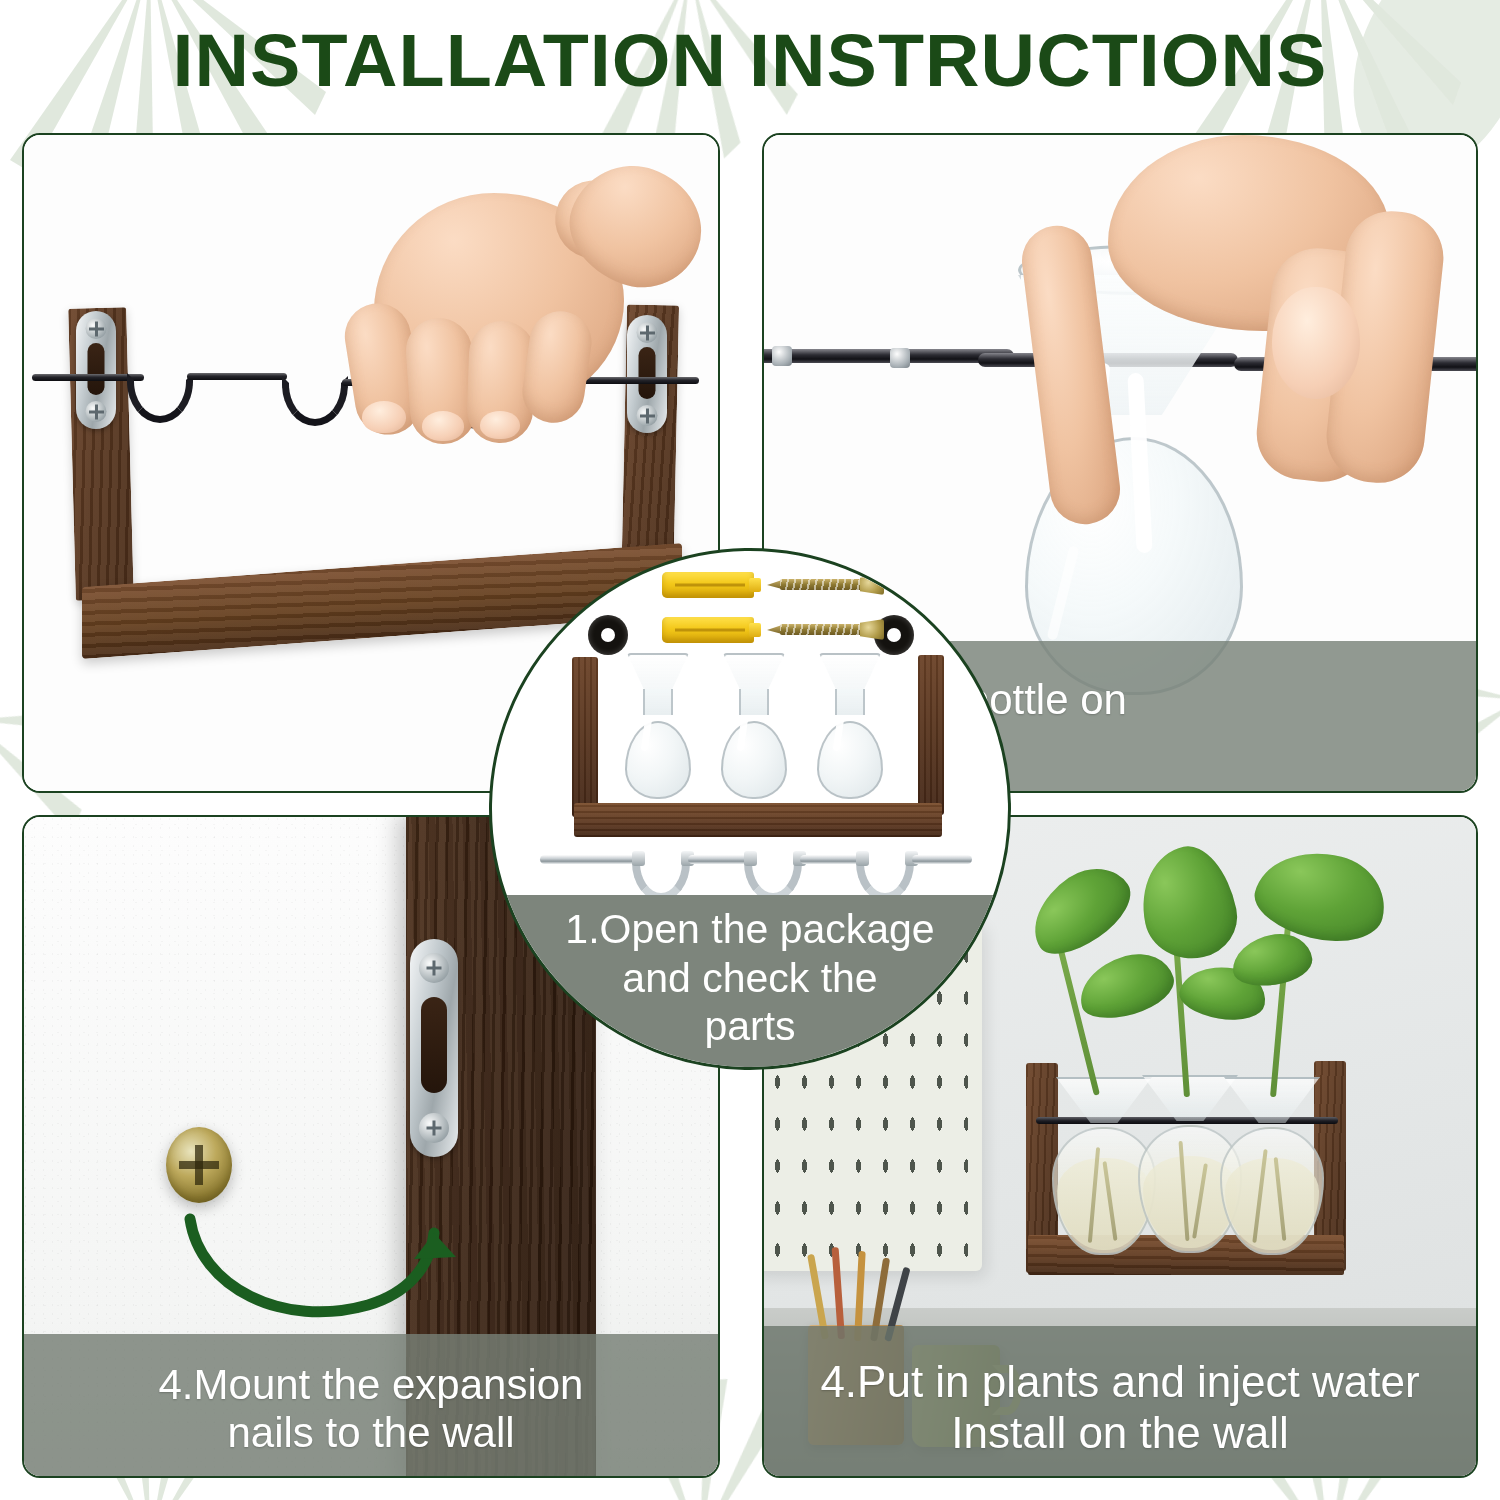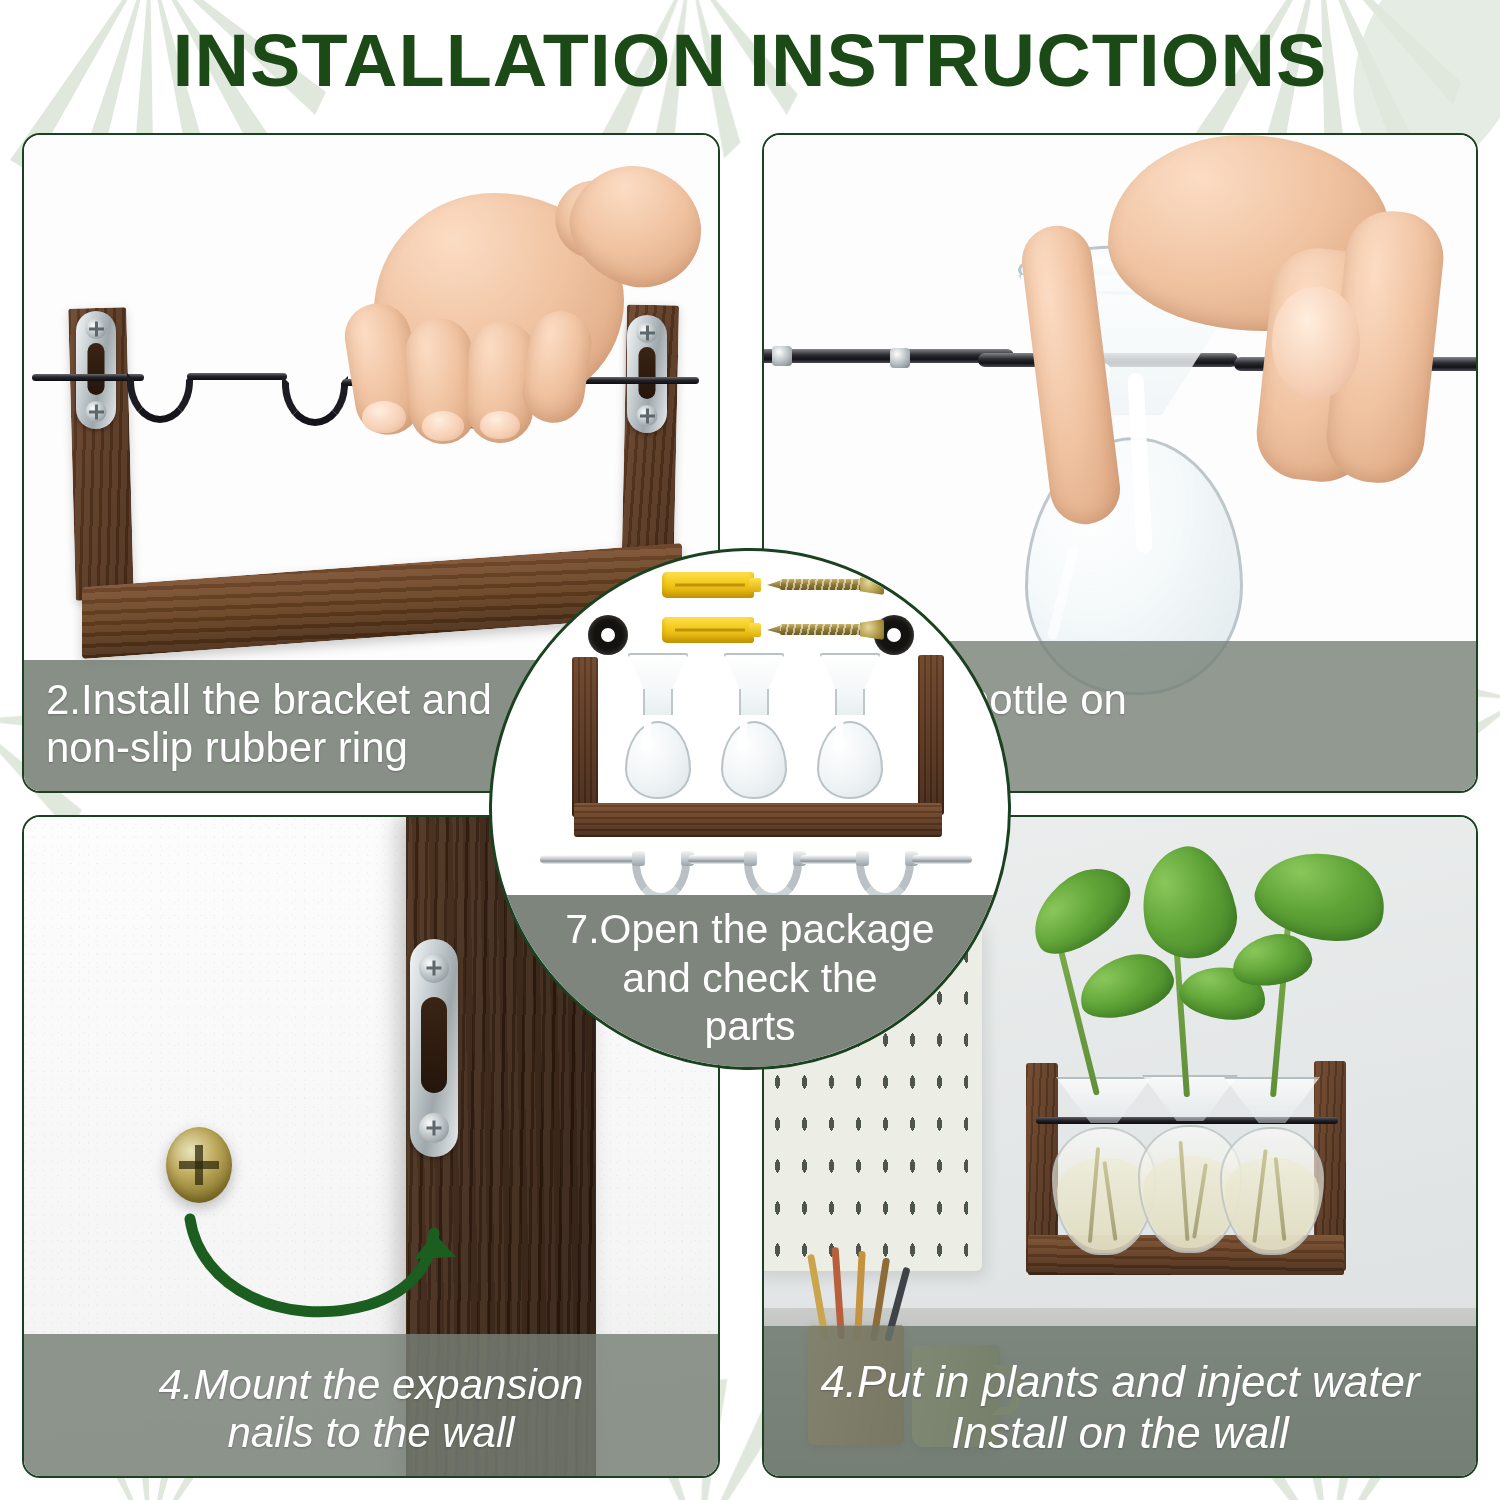--- a/index.html
+++ b/index.html
@@ -59,21 +59,21 @@
     background: rgba(118,127,117,0.88);
     color: #ffffff;
     font-size: 42px;
     line-height: 1.16;
     padding: 16px 22px 18px 22px;
     z-index: 6;
     text-shadow: 0 1px 2px rgba(0,0,0,.22);
     white-space: pre-line;
   }
   .caption.left   { text-align: left; }
-  .caption.center { text-align: center; font-style: italic; }
+  .caption.center { text-align: center; }
   .caption.bare   { background: transparent; }
   .caption.narrow { font-family: "Liberation Sans Narrow", "Liberation Sans", sans-serif; }
 
   
   .photo-band {
     position: absolute; left:0; right:0; bottom:0; height:150px;
     background: rgba(118,127,117,0.80);
     z-index: 5;
   }
 
@@ -556,22 +556,20 @@
         <div class="finger" style="left:146px; top:168px; width:66px;  height:122px; transform: rotate(2deg);"></div>
         <div class="finger" style="left:204px; top:158px; width:62px;  height:112px; transform: rotate(8deg);"></div>
         <div class="thumb" style="left:232px; top:36px;  width:140px; height:78px;  transform: rotate(16deg);"></div>
         <div class="nail" style="left:40px;  top:248px; width:44px;  height:32px;"></div>
         <div class="nail" style="left:100px; top:258px; width:42px;  height:30px;"></div>
         <div class="nail" style="left:158px; top:258px; width:40px;  height:28px;"></div>
         <div class="palm" style="left:248px; top:14px;  width:132px; height:118px; transform: rotate(20deg);"></div>
       </div>
     </div>
 
-    <div class="caption left">2.Install the bracket and
-non-slip rubber ring</div>
   </div>
 
   <div class="panel" id="panel-3">
     <div class="photo">
       <div class="bg-white"></div>
 
       <div class="p3-metal-rod" style="left:-10px; top:214px; width:260px;"></div>
       <div class="rod-ferrule" style="left:8px; top:211px;"></div>
       <div class="rod-ferrule" style="left:126px; top:213px;"></div>
       <div class="p3-metal-rod" style="left:214px; top:218px; width:260px;"></div>
@@ -751,18 +749,18 @@
         <div class="hook-cap" style="left:204px;top:0;"></div>
         <div class="hook-cap" style="left:253px;top:0;"></div>
         <div class="rod-seg" style="left:260px;top:4px;  width:66px;"></div>
         <div class="hook" style="left:316px;top:4px;"></div>
         <div class="hook-cap" style="left:316px;top:0;"></div>
         <div class="hook-cap" style="left:365px;top:0;"></div>
         <div class="rod-seg" style="left:372px;top:4px;  width:60px;"></div>
       </div>
     </div>
 
-    <div class="circle-caption">7.Open the package
+    <div class="circle-caption">1.Open the package
 and check the
 parts</div>
   </div>
 
 </div>
 
 </body></html>

